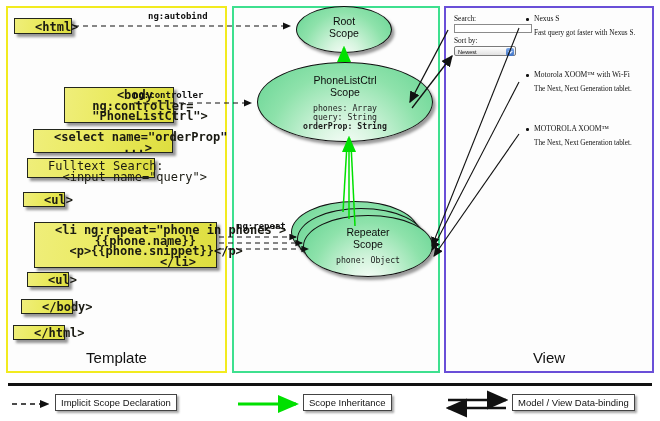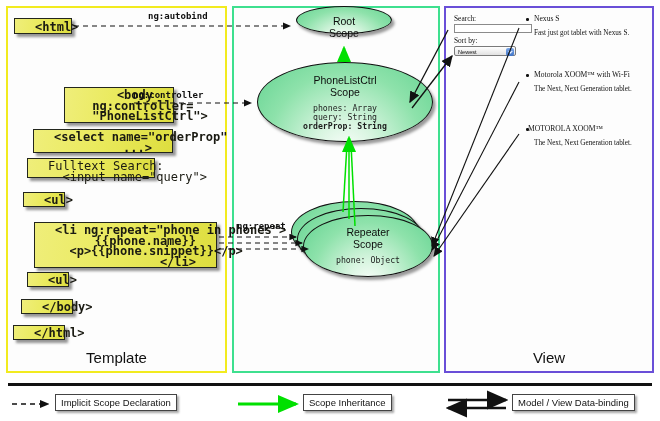--- a/index.html
+++ b/index.html
@@ -96,21 +96,21 @@
   {{phone.name}}
   &lt;p&gt;{{phone.snippet}}&lt;/p&gt;
 &lt;/li&gt;</div>
 
   <div class="codebox" style="left:27px;top:272px;width:35px;height:15px;padding-top:2px;">&lt;ul&gt;</div>
 
   <div class="codebox" style="left:21px;top:299px;width:52px;height:15px;padding-top:2px;">&lt;/body&gt;</div>
 
   <div class="codebox" style="left:13px;top:325px;width:52px;height:15px;padding-top:2px;">&lt;/html&gt;</div>
 
-  <div class="ellipse" style="left:296px;top:6px;width:96px;height:28px;">
+  <div class="ellipse" style="left:296px;top:6px;width:96px;height:47px;">
     <div class="ell-txt ell-title" style="top:9px;white-space:pre-line;">Root
 Scope</div>
   </div>
 
   <div class="ellipse" style="left:257px;top:62px;width:176px;height:80px;">
     <div class="ell-txt ell-title" style="top:12px;white-space:pre-line;">PhoneListCtrl
 Scope</div>
     <div class="ell-txt ell-props" style="top:41px;">phones: Array</div>
     <div class="ell-txt ell-props" style="top:50px;">query: String</div>
     <div class="ell-txt ell-props" style="top:59px;font-weight:bold;">orderProp: String</div>
@@ -129,32 +129,32 @@
     <input class="vinput" style="position: absolute; left: 2px; top: 12px;" value="">
     <div class="vlabel" style="position:absolute;left:2px;top:24px;">Sort by:</div>
     <div class="vselect" style="position:absolute;left:2px;top:34px;">
       <span>Newest</span>
       <span class="btn"></span>
     </div>
 
     <div class="vitem" style="left:74px;top:2px;">
       <span class="bullet" style="left:0;top:4px;"></span>
       <div class="vtitle" style="margin-left:8px;">Nexus S</div>
-      <div class="vsnip" style="margin-left:8px;margin-top:6px;">Fast just got tablet with Nexus S.</div>
+      <div class="vsnip" style="margin-left:8px;margin-top:6px;">Fast query got faster with Nexus S.</div>
     </div>
 
     <div class="vitem" style="left:74px;top:58px;">
       <span class="bullet" style="left:0;top:4px;"></span>
       <div class="vtitle" style="margin-left:8px;">Motorola XOOM™ with Wi-Fi</div>
       <div class="vsnip" style="margin-left:8px;margin-top:6px;">The Next, Next Generation tablet.</div>
     </div>
 
     <div class="vitem" style="left:74px;top:112px;">
       <span class="bullet" style="left:0;top:4px;"></span>
-      <div class="vtitle" style="margin-left:2px;">MOTOROLA XOOM™</div>
+      <div class="vtitle" style="margin-left:8px;">MOTOROLA XOOM™</div>
       <div class="vsnip" style="margin-left:8px;margin-top:6px;">The Next, Next Generation tablet.</div>
     </div>
   </div>
 
   <div class="conn-label" style="left:148px;top:11px;">ng:autobind</div>
   <div class="conn-label" style="left:133px;top:90px;">ng:controller</div>
   <div class="conn-label" style="left:237px;top:221px;">ng:repeat</div>
 
   <div class="col-label" style="left:6px;top:349px;width:221px;">Template</div>
   <div class="col-label" style="left:444px;top:349px;width:210px;">View</div>

